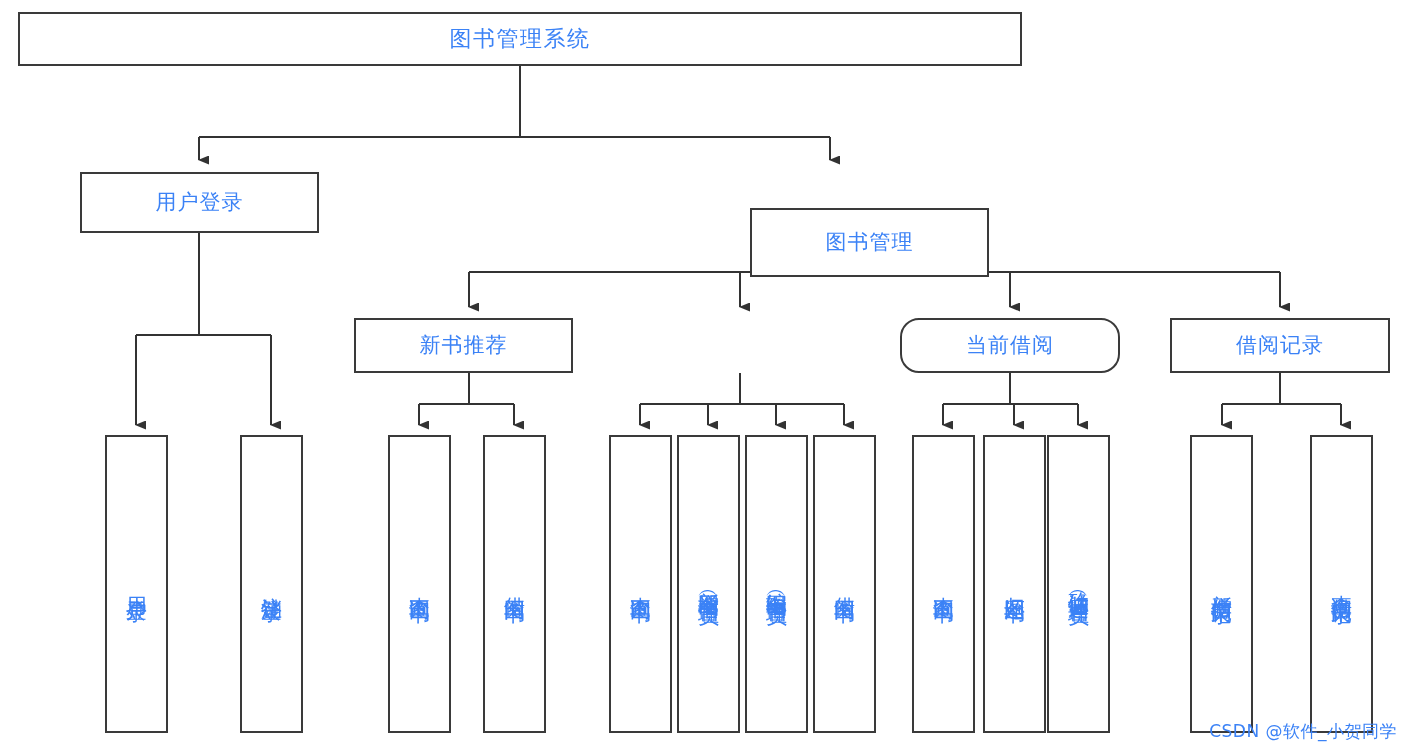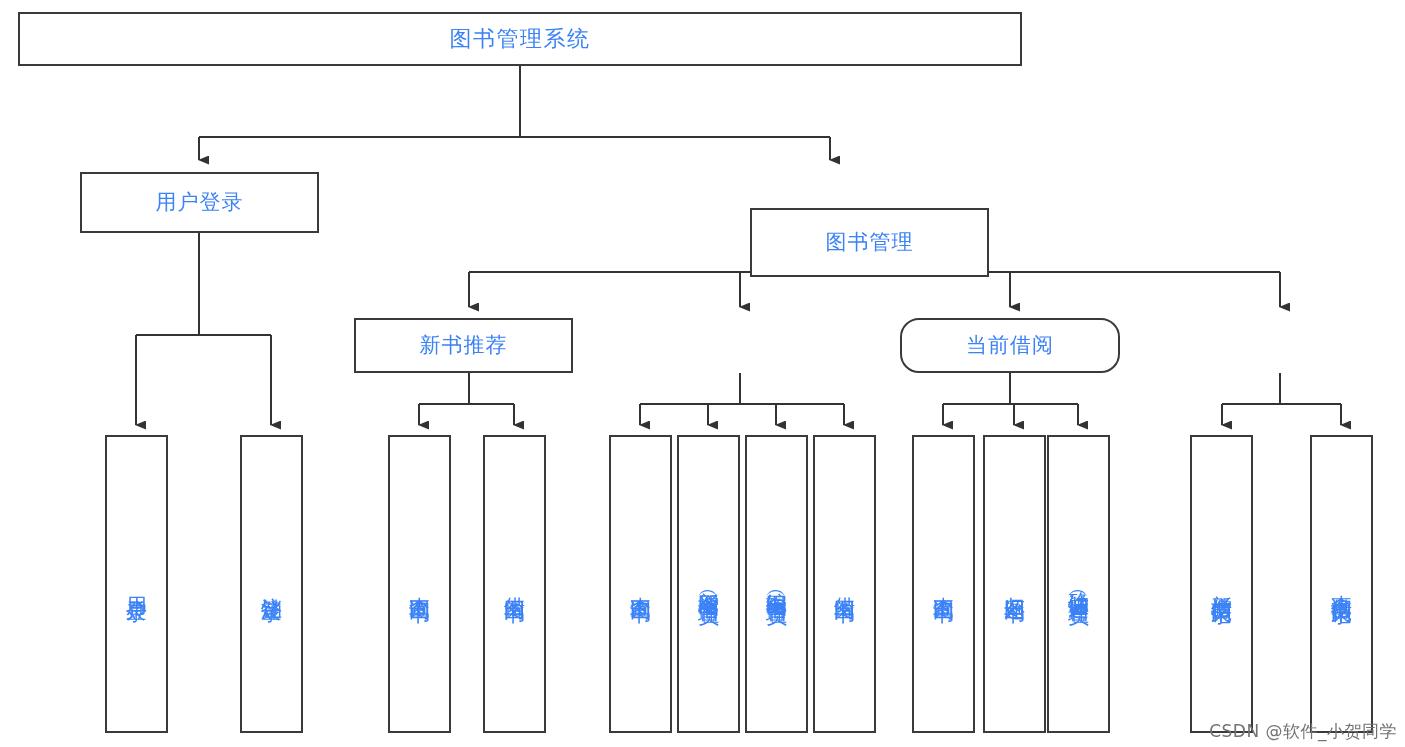--- a/index.html
+++ b/index.html
@@ -68,21 +68,21 @@
     line-height: 1.15;
     letter-spacing: 2px;
     white-space: nowrap;
     max-height: 100%;
   }
   .watermark {
     position: absolute;
     right: 8px;
     bottom: 4px;
     font-size: 17px;
-    color: #737373;
+    color: #3b82f6;
     letter-spacing: 0.5px;
     white-space: nowrap;
     user-select: none;
   }
 </style>
 </head>
 <body>
 
 <div id="diagram-root">
 
@@ -146,20 +146,23 @@
   <div class="node horiz" style="left:750px; top:172px; width:239px; height:69px;margin-top:36px;">
     <span class="node-label">图书管理</span>
   </div>
 
   <div class="node horiz" style="left:354px; top:318px; width:219px; height:55px;">
     <span class="node-label">新书推荐</span>
   </div>
   <div class="node horiz" style="left:900px; top:318px; width:220px; height:55px;border-radius:19px;">
     <span class="node-label">当前借阅</span>
   </div>
+  <div class="node horiz" style="left:1170px; top:318px; width:220px; height:55px;">
+    <span class="node-label">借阅记录</span>
+  </div>
 
   <div class="node leaf" style="left:105px; top:435px; width:63px; height:298px;">
     <span class="node-label">用户登录</span>
   </div>
   <div class="node leaf" style="left:240px; top:435px; width:63px; height:298px;">
     <span class="node-label">注销登录</span>
   </div>
 
   <div class="node leaf" style="left:388px; top:435px; width:63px; height:298px;">
     <span class="node-label">查询图书</span>

